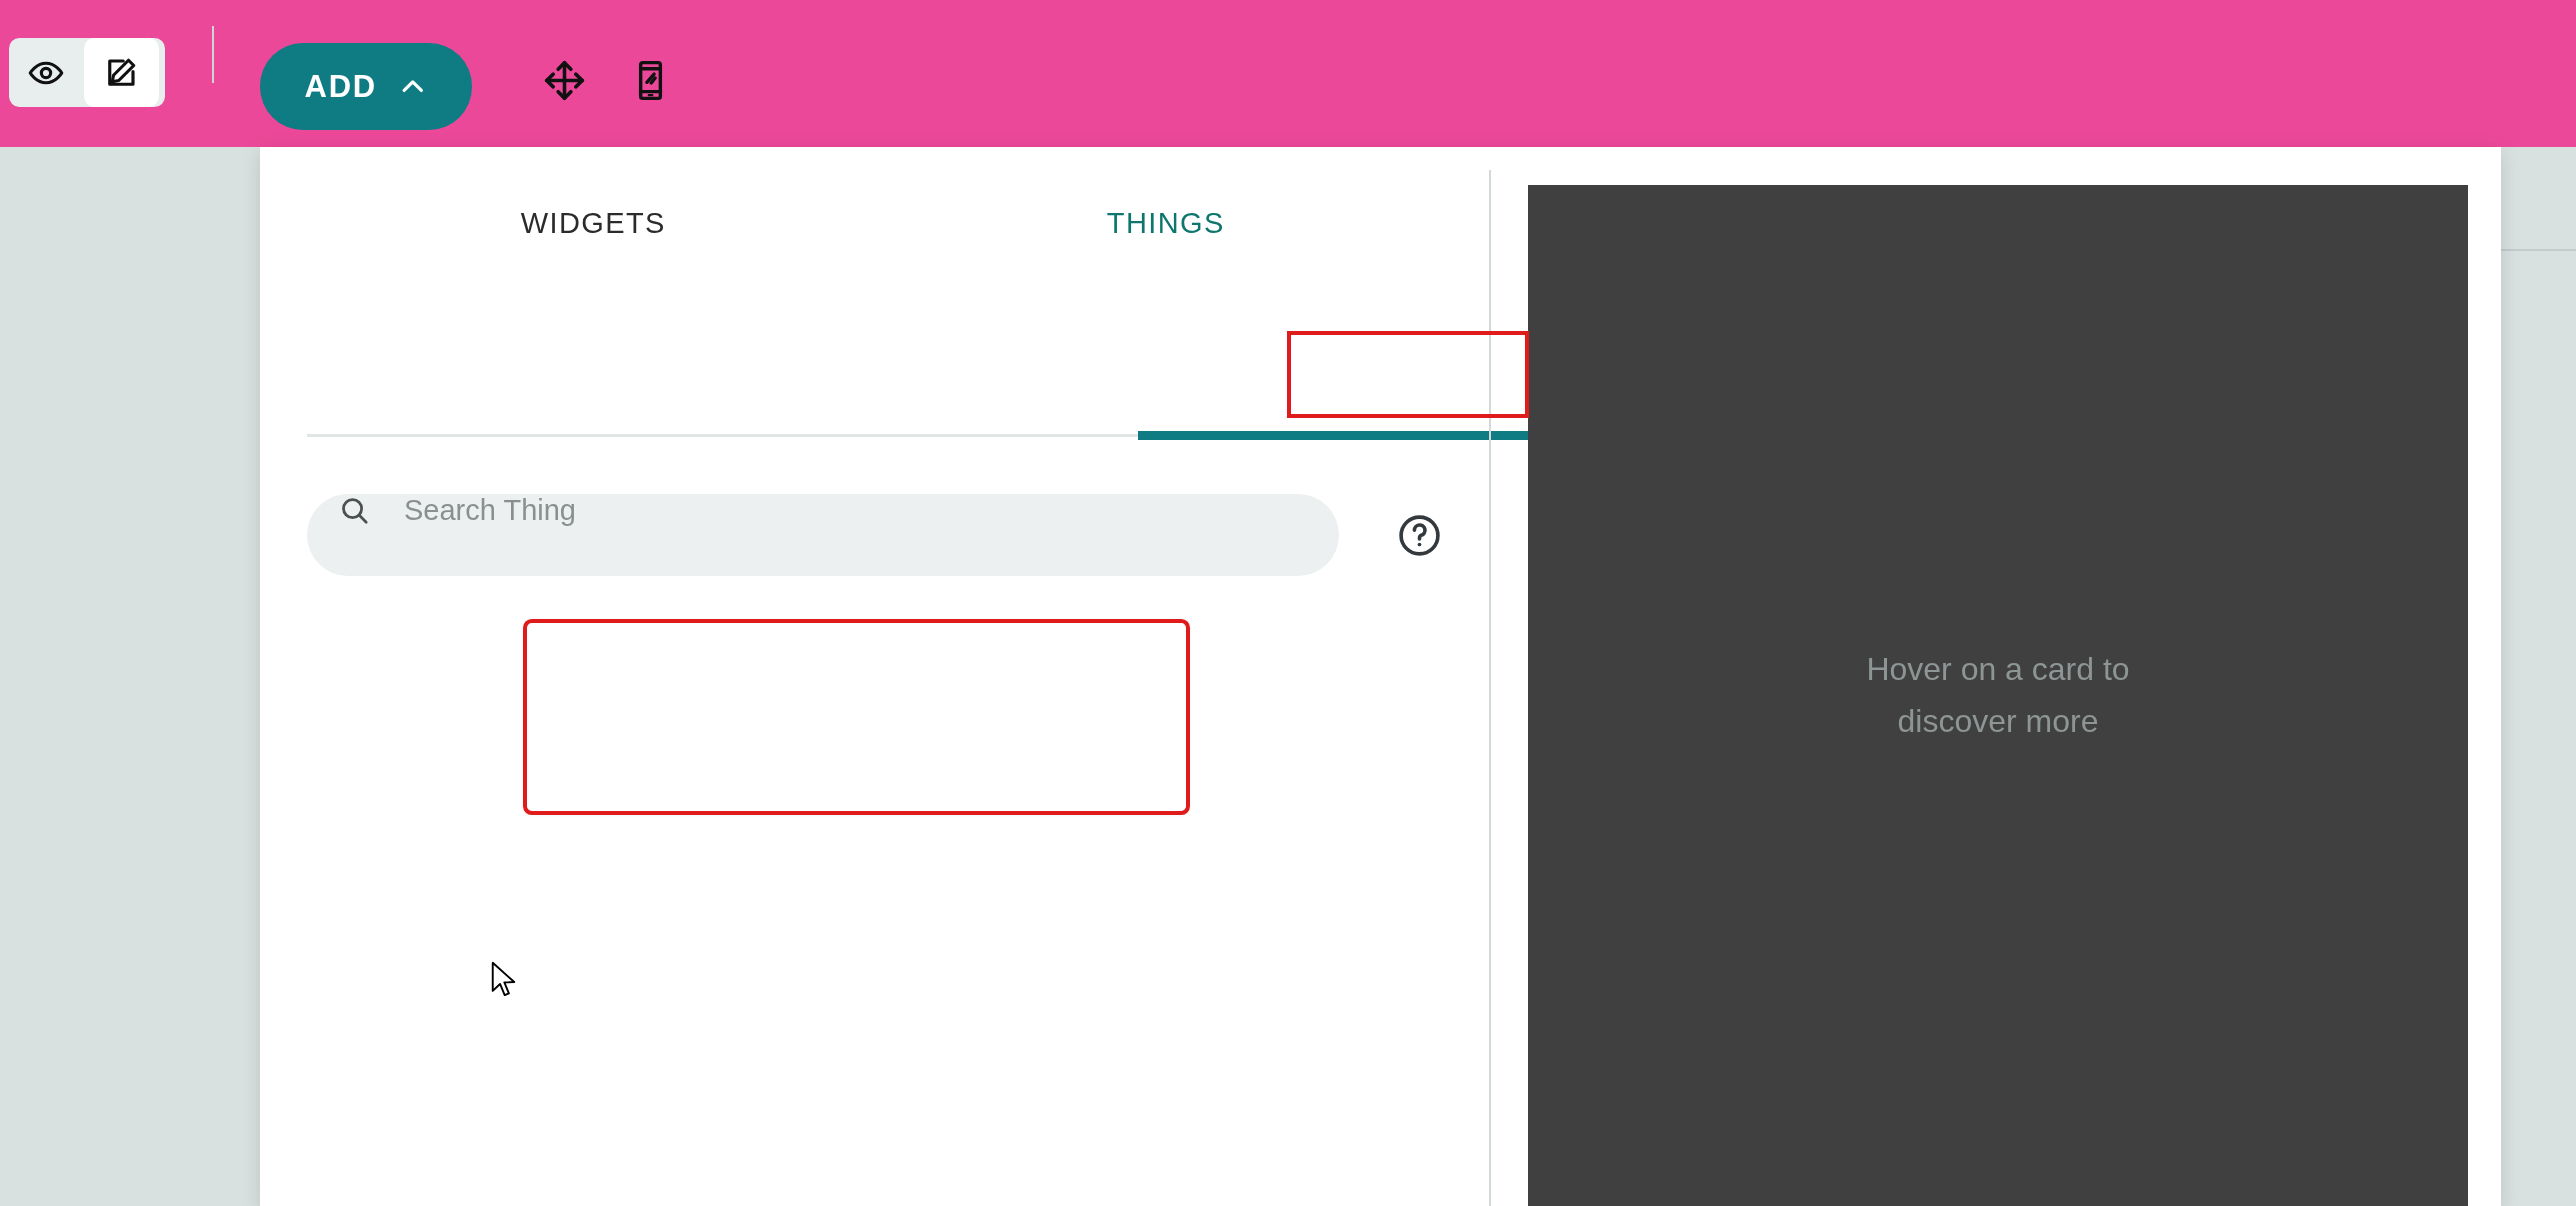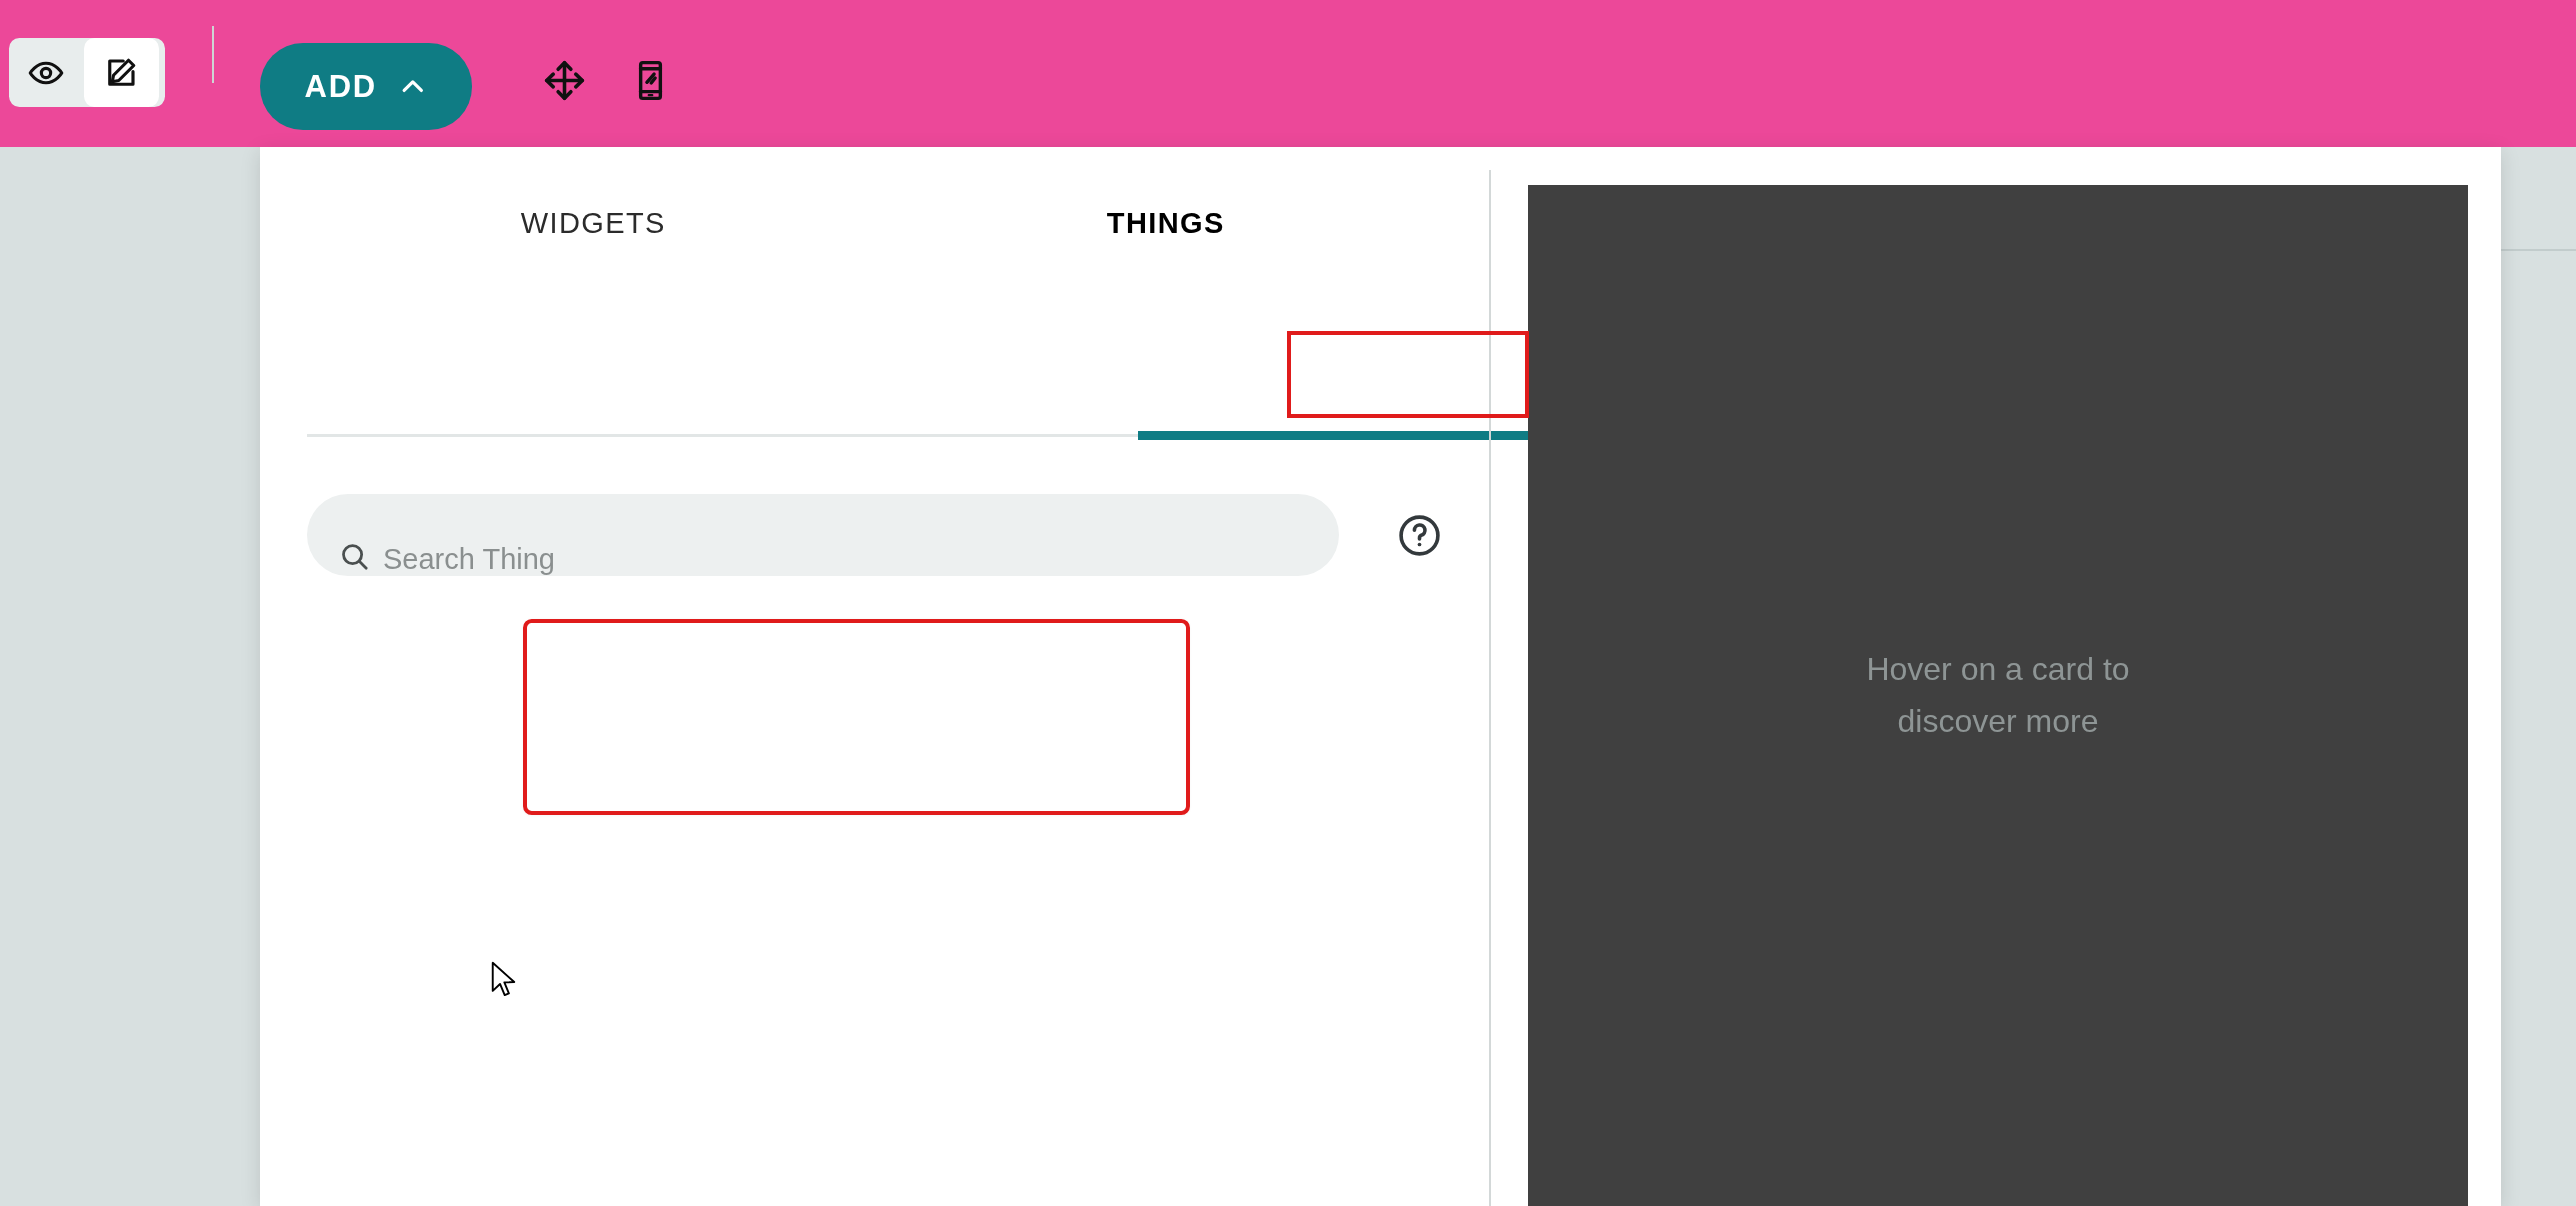--- a/index.html
+++ b/index.html
@@ -149,21 +149,21 @@
     flex: 1;
     display: flex;
     align-items: center;
     justify-content: center;
     font-size: 29px;
     letter-spacing: 1.4px;
     color: #2b2b2b;
     cursor: pointer;
     position: relative;
   }
-  .tab.active { color: #000000; font-weight: bold; }
+  .tab.active { color: #0f766e; font-weight: normal; }
 
   .tab-track {
     position: absolute;
     left: 47px; top: 287px;
     width: 1145px;
     height: 2.6px;
     background: #e2e6e6;
   }
   .tab-underline {
     position: absolute;
@@ -180,23 +180,23 @@
     width: 1145px;
     height: 87px;
   }
   .search-box {
     position: absolute;
     left: 0; top: 0;
     width: 1032px; height: 82px;
     background: #edf0f0;
     border-radius: 42px;
     display: flex;
-    align-items: flex-end;
+    align-items: flex-start;
     padding: 0 31px;
-    gap: 12px;
+    gap: 33px;
     cursor: text;
   }
   .search-box svg { flex: 0 0 auto; }
   .search-box input {
     border: none;
     outline: none;
     background: transparent;
     font-family: "Liberation Sans", sans-serif;
     font-size: 29px;
     color: #3b3b3b;

